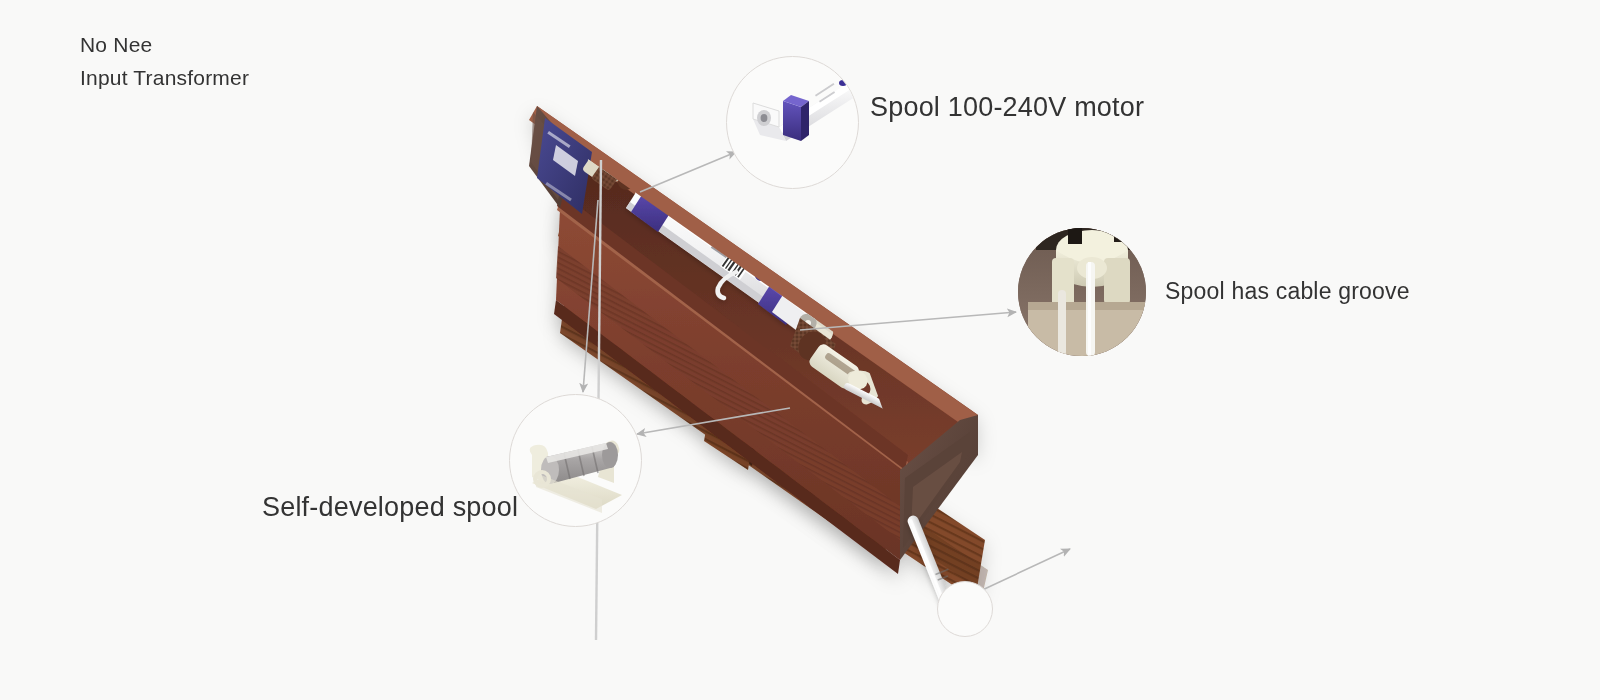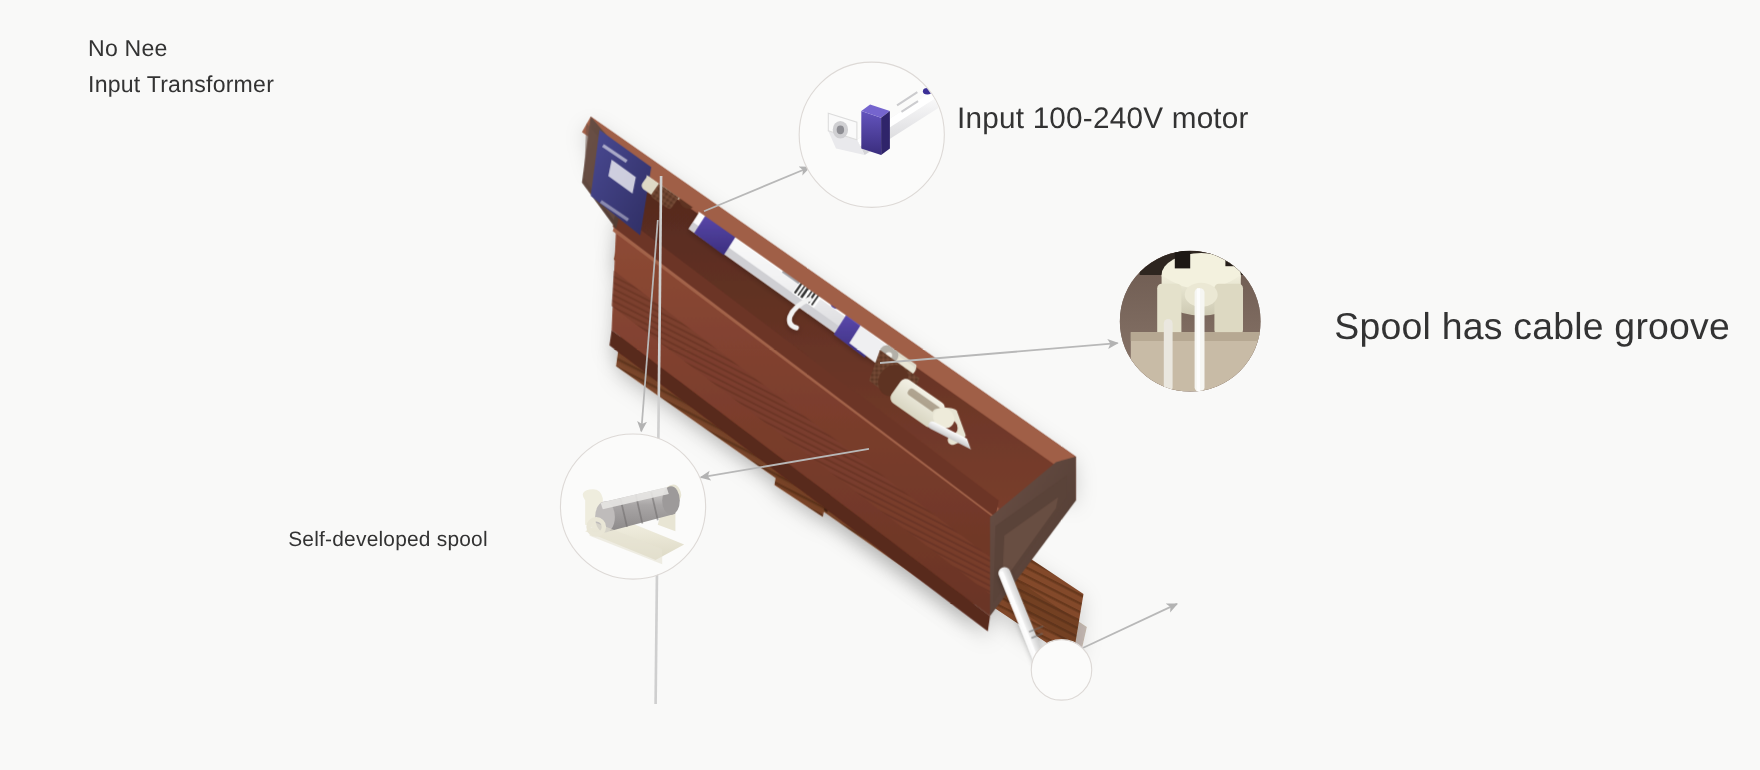--- a/index.html
+++ b/index.html
@@ -9,22 +9,22 @@
     font-family:"Liberation Sans","DejaVu Sans",sans-serif;
     color:#2b2b2b;
   }
   #stage{position:absolute;inset:0;}
 
   
   .label{position:absolute;white-space:nowrap;font-weight:400;letter-spacing:.2px;color:#333;}
   #hdr{left:44px;top:28px;font-size:21px;line-height:33px;margin-left:36px;}
   #hdr div{display:block;}
   #lbl-motor{left:870px;top:92px;font-size:27px;}
-  #lbl-groove{left:1165px;top:278px;font-size:34px;margin-left:48px;}
-  #lbl-spool{left:262px;top:480px;font-size:19px;}
+  #lbl-groove{left:1165px;top:278px;font-size:23px;}
+  #lbl-spool{left:262px;top:492px;font-size:27px;}
   #lbl-input{left:1084px;top:530px;font-size:27px;}
 
   
   .callout{position:absolute;border-radius:50%;overflow:hidden;}
   .callout.ring{border:1px solid #ddd9d6;background:#fbfbfa;}
 
   
   #c-motor{left:726px;top:56px;width:131px;height:131px;}
   
   #c-groove{left:1018px;top:228px;width:128px;height:128px;
@@ -391,20 +391,20 @@
     </svg>
   </div>
 
   <div class="callout ring" id="c-cable"></div>
 
   <div class="label" id="hdr">
     <div>No Nee</div>
     <div>Input Transformer</div>
   </div>
 
-  <div class="label" id="lbl-motor">Input 100-240V motor</div>
+  <div class="label" id="lbl-motor">Spool 100-240V motor</div>
 
   <div class="label" id="lbl-groove">Spool has cable groove</div>
 
   <div class="label" id="lbl-spool">Self-developed spool</div>
 
 
 </div>
 
 </body></html>

